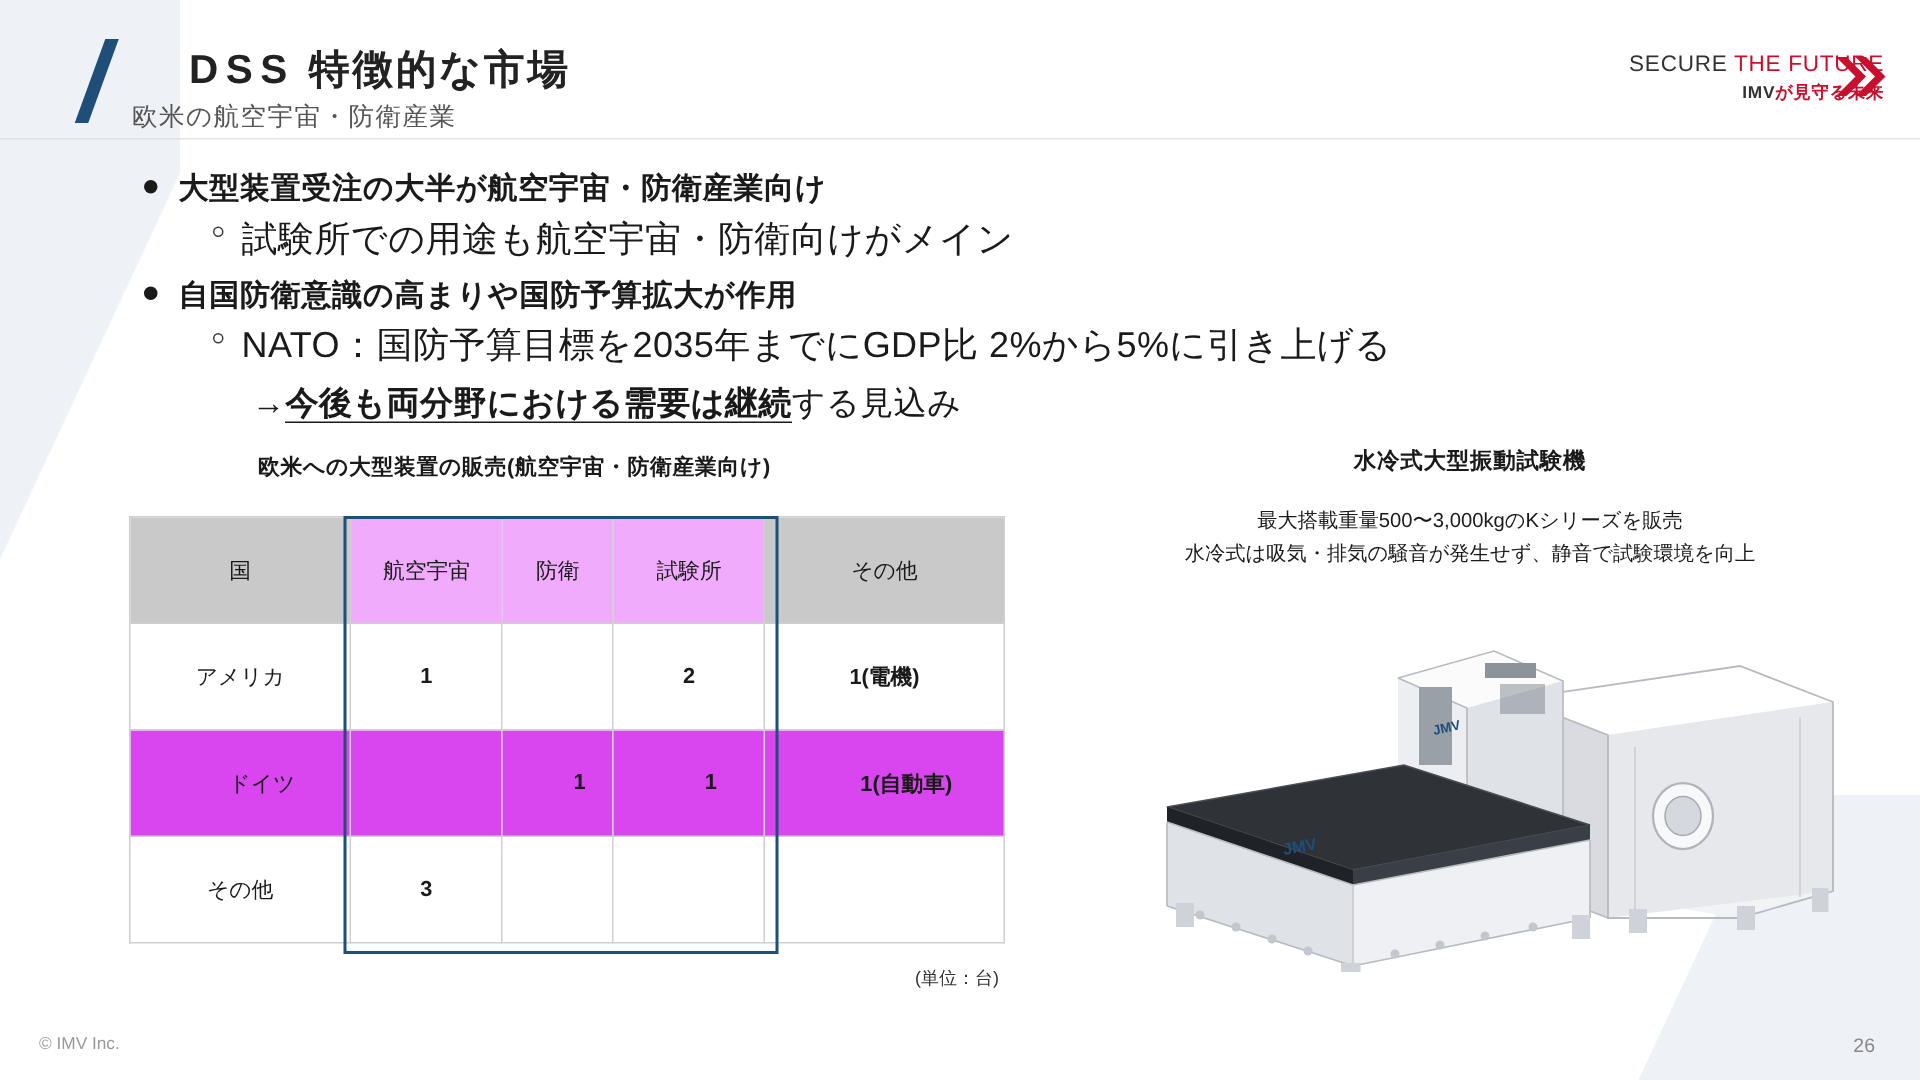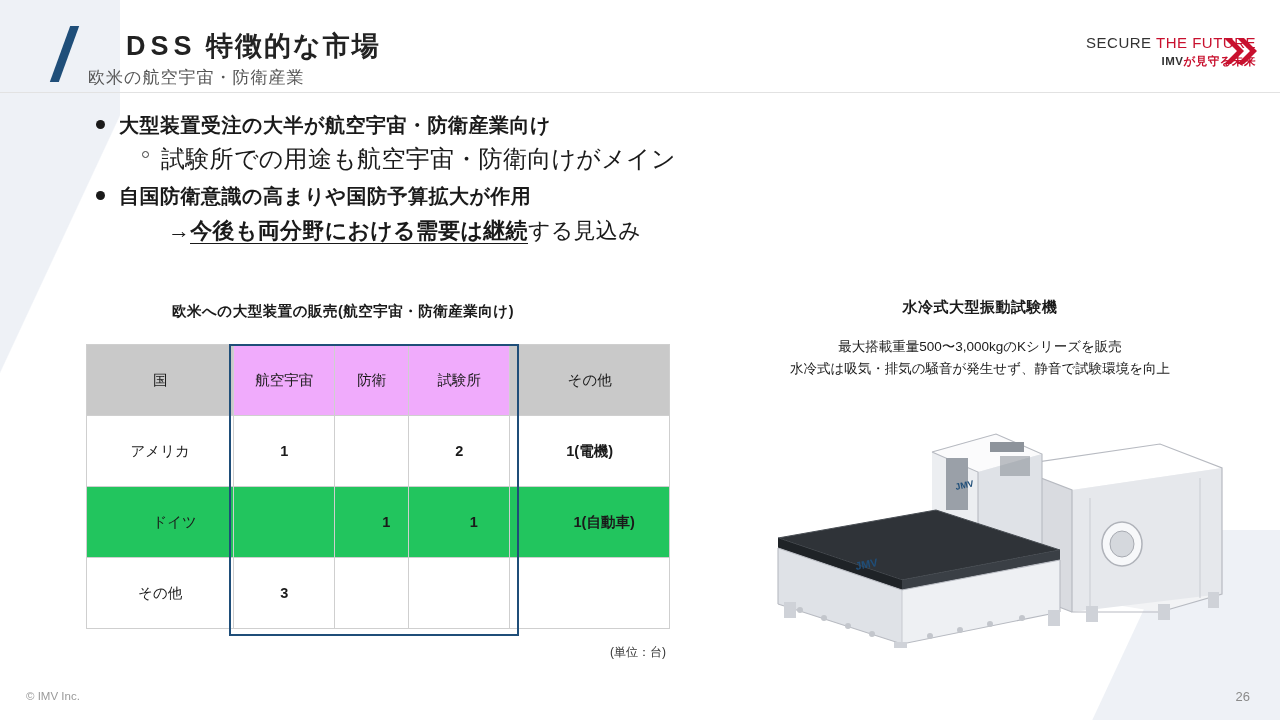--- a/index.html
+++ b/index.html
@@ -126,21 +126,21 @@
   th.head-grey {
     background: #c9c9c9;
     font-weight: normal;
   }
   th.head-blue {
     background: #f0abfc;
     color: #ffffff;
     font-weight: bold;
   }
   td.rowlabel { background: #ffffff; font-weight: normal; }
-  tr.alt td { background: #22c55e; padding-left: 29px; }
+  tr.alt td { background: #d946ef; padding-left: 29px; }
   td.num { font-weight: bold; }
   td.incol { }
   .colbox {
     position: absolute; left: 229px; top: 344px;
     width: 290px; height: 292px;
     border: 2px solid #1f4e79;
     pointer-events: none;
   }
   .unit-note {
     position: absolute; left: 610px; top: 644px;
@@ -210,20 +210,24 @@
       <span class="dot"></span>
       <span>大型装置受注の大半が航空宇宙・防衛産業向け</span>
     </div>
     <div class="b-l2">
       <span class="circ"></span>
       <span>試験所での用途も航空宇宙・防衛向けがメイン</span>
     </div>
     <div class="b-l1">
       <span class="dot"></span>
       <span>自国防衛意識の高まりや国防予算拡大が作用</span>
+    </div>
+    <div class="b-l2">
+      <span class="circ"></span>
+      <span>NATO：国防予算目標を2035年までにGDP比 2%から5%に引き上げる</span>
     </div>
     <div class="b-l3">
       <span class="arrow">→</span><b>今後も両分野における需要は継続</b><span>する見込み</span>
     </div>
   </div>
 
   <div class="table-caption">欧米への大型装置の販売(航空宇宙・防衛産業向け)</div>
 
   <table class="main">
     <thead>

